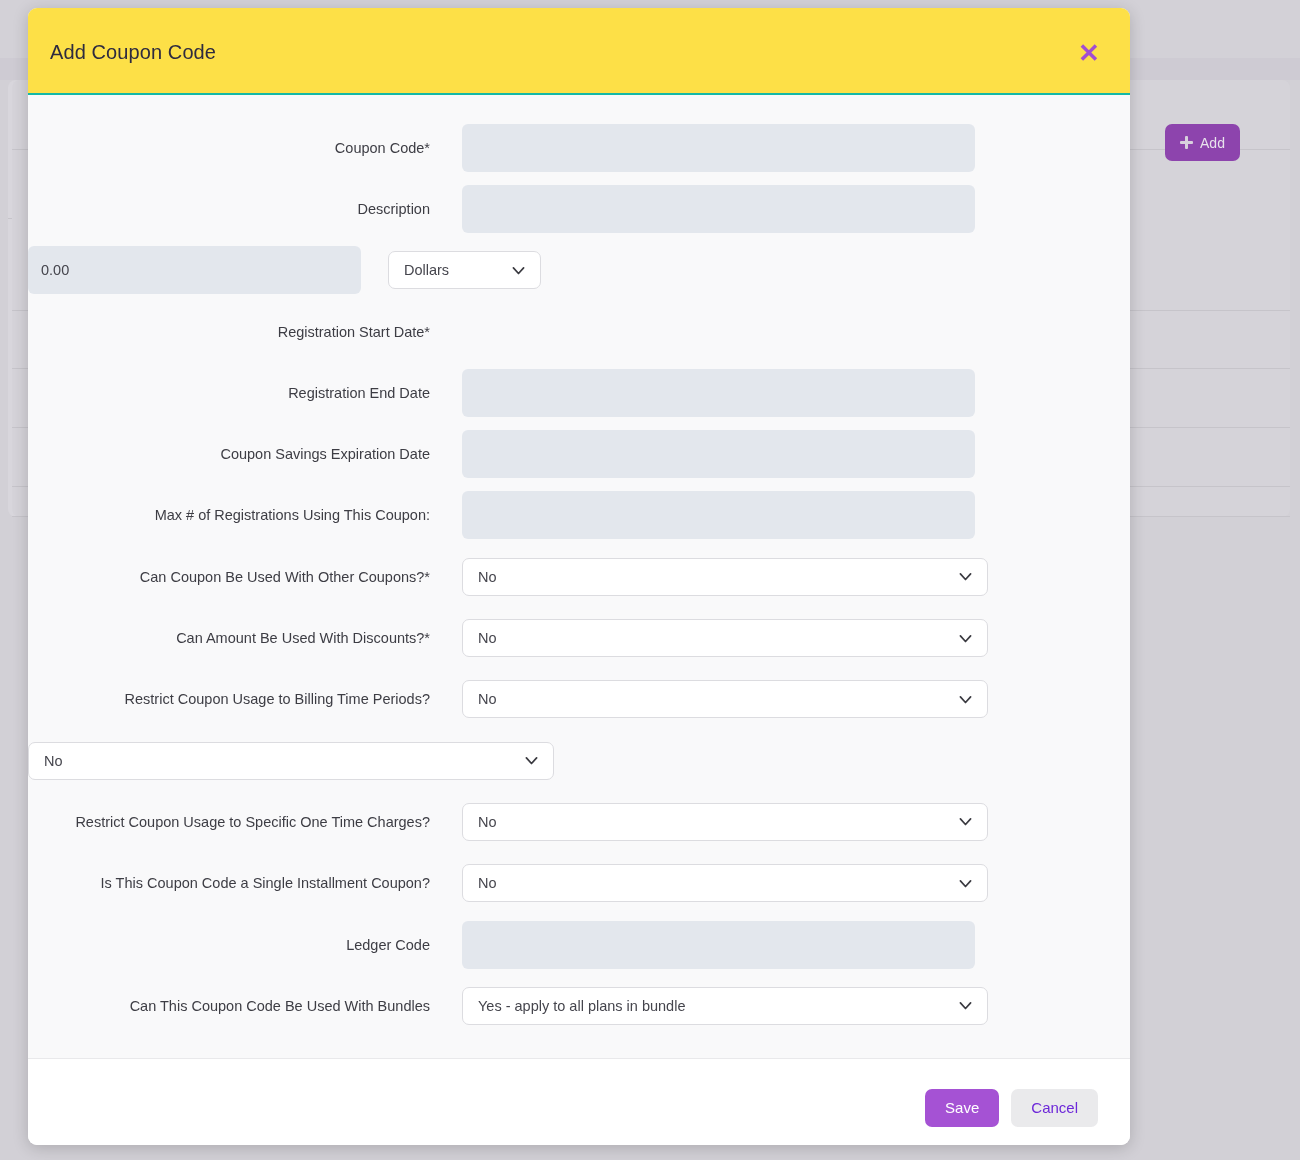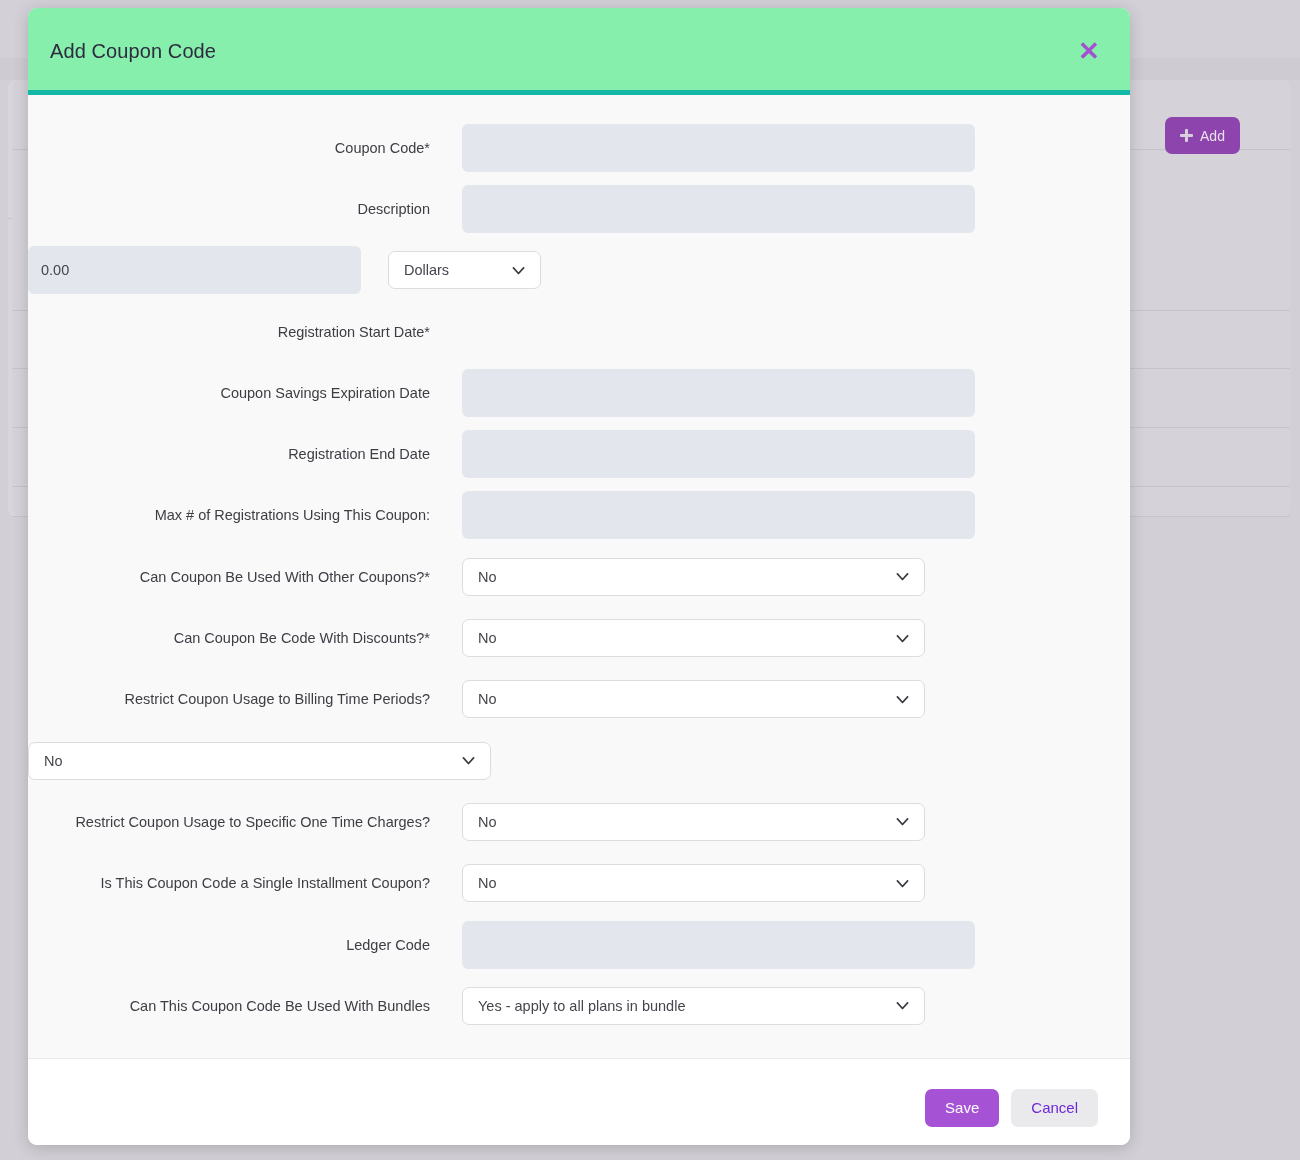--- a/index.html
+++ b/index.html
@@ -42,21 +42,21 @@
   }
   .bg-card-header {
     position: absolute;
     left: 0; top: 0;
     width: 100%; height: 70px;
     border-bottom: 1px solid #c6c4ca;
     box-sizing: border-box;
   }
   .bg-add-button {
     position: absolute;
-    right: 60px; top: 117px;
+    right: 60px; top: 124px;
     width: 75px; height: 37px;
     background: #8d44ad;
     border-radius: 7px;
     display: flex;
     align-items: center;
     justify-content: center;
     gap: 7px;
     color: #e8e2ec;
     font-size: 14px;
   }
@@ -115,22 +115,22 @@
     border-radius: 9px;
     box-shadow: 0 3px 16px rgba(0,0,0,0.18);
     overflow: hidden;
     display: flex;
     flex-direction: column;
   }
 
   .modal-header {
     flex: none;
     height: 87px;
-    background: #86efac;
-    border-bottom: 5px solid #14b8a6;
+    background: #fde047;
+    border-bottom: 2px solid #14b8a6;
     box-sizing: border-box;
     display: flex;
     align-items: center;
     justify-content: space-between;
     padding: 4px 26px 0 22px;
   }
   .modal-title {
     font-size: 20px;
     color: #2e2b3f;
     letter-spacing: 0.1px;
@@ -190,21 +190,21 @@
     font-size: 14.5px;
     color: #45454d;
     outline: none;
     display: flex;
     align-items: center;
   }
   .field-input.short { width: 333px; }
 
   .field-select {
     height: 38px;
-    width: 463px;
+    width: 526px;
     background: #ffffff;
     border: 1px solid #dcdce0;
     border-radius: 7px;
     box-sizing: border-box;
     padding: 0 13px 0 15px;
     display: flex;
     align-items: center;
     justify-content: space-between;
     font-size: 14.5px;
     color: #45454d;
@@ -317,34 +317,34 @@
           </span>
         </div>
       </div>
     </div>
 
     <div class="form-row">
       <div class="form-label">Registration Start Date*</div>
     </div>
 
     <div class="form-row">
+      <div class="form-label">Registration End Date</div>
+      <div class="form-control-wrap">
+        <div class="field-input"></div>
+      </div>
+    </div>
+
+    <div class="form-row">
       <div class="form-label">Coupon Savings Expiration Date</div>
       <div class="form-control-wrap">
         <div class="field-input"></div>
       </div>
     </div>
 
     <div class="form-row">
-      <div class="form-label">Registration End Date</div>
-      <div class="form-control-wrap">
-        <div class="field-input"></div>
-      </div>
-    </div>
-
-    <div class="form-row">
       <div class="form-label">Max # of Registrations Using This Coupon:</div>
       <div class="form-control-wrap">
         <div class="field-input"></div>
       </div>
     </div>
 
     <div class="form-row">
       <div class="form-label">Can Coupon Be Used With Other Coupons?*</div>
       <div class="form-control-wrap">
         <div class="field-select">
@@ -352,21 +352,21 @@
           <span class="chev">
             <svg viewBox="0 0 20 20" width="17" height="17" fill="none" stroke="currentColor" stroke-width="2" stroke-linecap="round" stroke-linejoin="round">
                 <polyline points="4,7 10,13.5 16,7"></polyline>
               </svg>
           </span>
         </div>
       </div>
     </div>
 
     <div class="form-row">
-      <div class="form-label">Can Coupon Be Code With Discounts?*</div>
+      <div class="form-label">Can Amount Be Used With Discounts?*</div>
       <div class="form-control-wrap">
         <div class="field-select">
           <span>No</span>
           <span class="chev">
             <svg viewBox="0 0 20 20" width="17" height="17" fill="none" stroke="currentColor" stroke-width="2" stroke-linecap="round" stroke-linejoin="round">
                 <polyline points="4,7 10,13.5 16,7"></polyline>
               </svg>
           </span>
         </div>
       </div>

